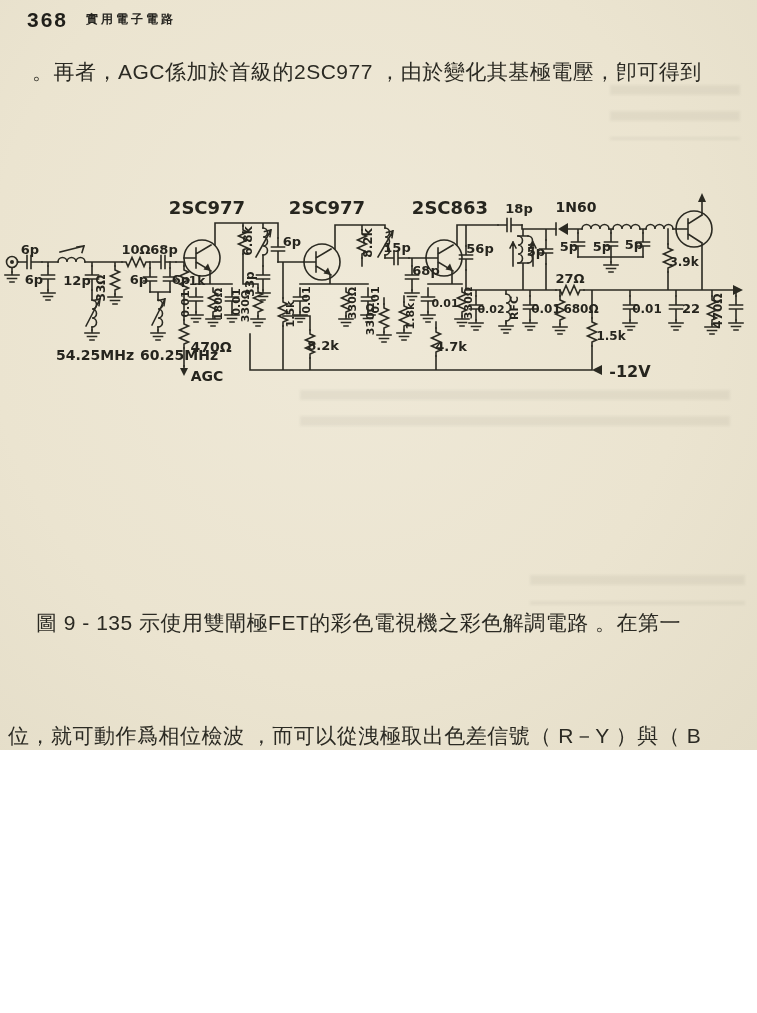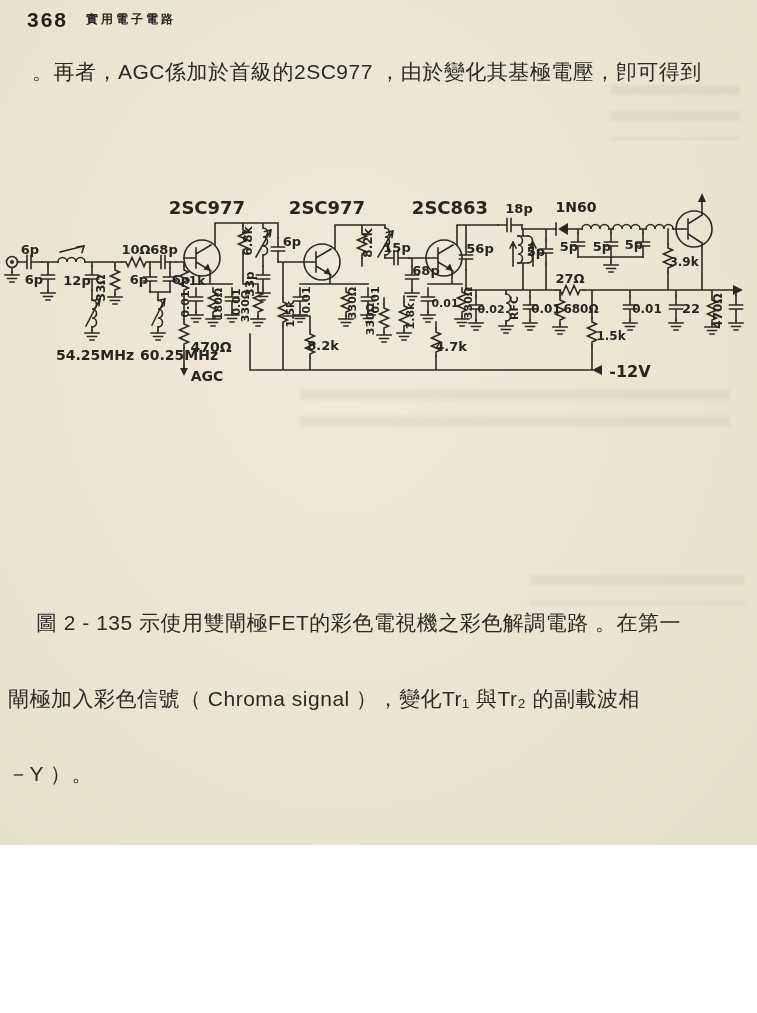--- a/index.html
+++ b/index.html
@@ -1,18 +1,18 @@
 <!DOCTYPE html>
 <html><head>
 <meta charset="utf-8">
 <style>
   html,body{margin:0;padding:0;}
   .page{
     position:relative;
-    width:757px;height:845px;
+    width:757px;height:750px;
     background:#ece6d3;
     background-image:radial-gradient(ellipse at 45% 40%, #efe9d8 0%, #ebe4d0 60%, #e4ddc8 100%);
     overflow:hidden;
     font-family:"Liberation Sans","DejaVu Sans",sans-serif;
     color:#26261f;
   }
   .hdr-num{
     position:absolute;left:27px;top:8px;
     font-size:21px;font-weight:bold;letter-spacing:2px;color:#201f1a;
   }
@@ -302,22 +302,22 @@
         <text x="647" y="313" font-size="12" text-anchor="middle">0.01</text>
         <text x="691" y="313" font-size="13" text-anchor="middle">22</text>
         <text x="684" y="266" font-size="12" text-anchor="middle">3.9k</text>
         <text x="722" y="311" font-size="12" text-anchor="middle" transform="rotate(-90 722 311)">470Ω</text>
         <text x="630" y="377" font-size="16" text-anchor="middle">-12V</text>
       </g>
   </svg>
 
 
 
-  <div class="bodyline" style="left:36px;top:609px;">圖 2 - 135 示使用雙閘極FET的彩色電視機之彩色解調電路 。在第一</div>
-  <div class="bodyline" style="left:8px;top:685px;">閘極加入彩色信號（ Chroma signal ），變化Tr₁ 與Tr₂ 的副載波相</div>
+  <div class="bodyline" style="left:36px;top:609px;">圖 9 - 135 示使用雙閘極FET的彩色電視機之彩色解調電路 。在第一</div>
+  <div class="bodyline" style="left:8px;top:722px;">位，就可動作爲相位檢波 ，而可以從洩極取出色差信號（ R－Y ）與（ B</div>
   <div class="bodyline" style="left:8px;top:760px;">－Y ）。</div>
 
   <div class="bodyline" style="left:8px;top:869px;font-style:italic;">感構成濾波器 。</div>
 
   <div class="bodyline" style="left:30px;top:979px;margin-left:14px;">優點 。</div>
 
   <div class="bleed" style="left:610px;top:85px;width:130px;height:55px;"></div>
   <div class="bleed" style="left:300px;top:390px;width:430px;height:45px;"></div>
   <div class="bleed" style="left:530px;top:575px;width:215px;height:30px;"></div>
   <div class="bleed" style="left:70px;top:858px;width:660px;height:75px;"></div>

